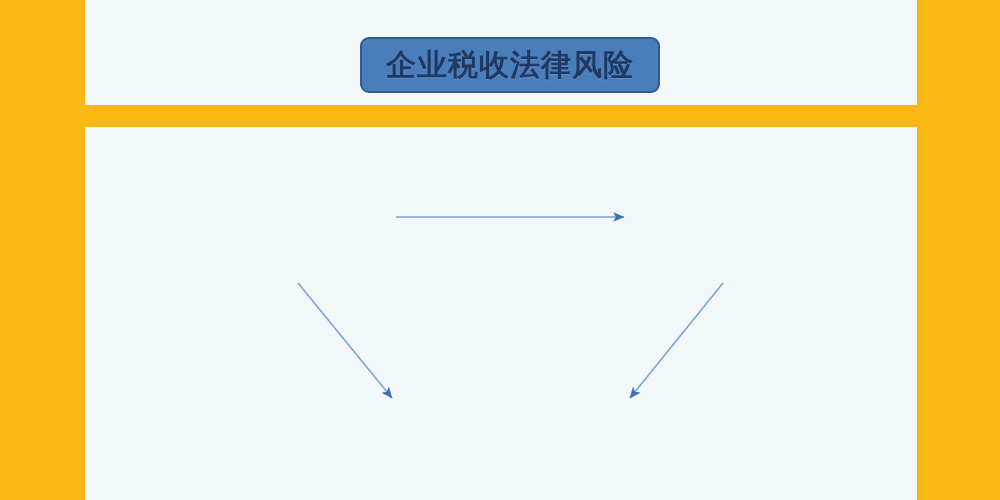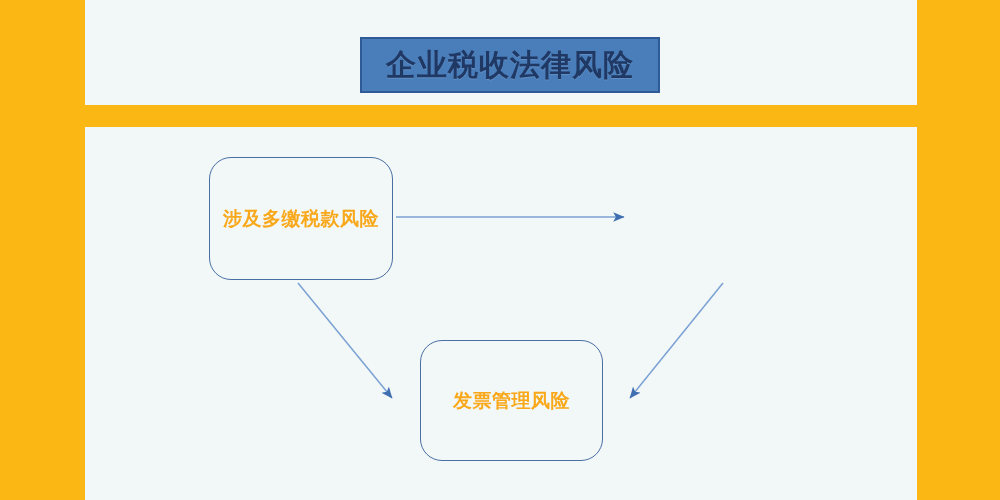--- a/index.html
+++ b/index.html
@@ -28,21 +28,21 @@
   
   #title-box {
     position: absolute;
     left: 360px;
     top: 37px;
     width: 300px;
     height: 56px;
     box-sizing: border-box;
     background: #4a7ebb;
     border: 2px solid #2e5b96;
-    border-radius: 0;
+    border-radius: 9px;
     display: flex;
     align-items: center;
     justify-content: center;
   }
   #title-text {
     color: #1f3864;
     font-size: 30px;
     font-weight: bold;
     letter-spacing: 1px;
     line-height: 1;
@@ -100,22 +100,16 @@
     <defs>
       <marker id="ah" markerWidth="9" markerHeight="9" refX="7.2" refY="3.2" orient="auto" markerUnits="strokeWidth">
         <path d="M0,0 L7.6,3.2 L0,6.4 L1.8,3.2 z" fill="#3f6fb0"></path>
       </marker>
     </defs>
     <line x1="396" y1="217" x2="624" y2="217" stroke="#7ba2d4" stroke-width="1.5" marker-end="url(#ah)"></line>
     <line x1="298" y1="283" x2="392" y2="398" stroke="#7ba2d4" stroke-width="1.5" marker-end="url(#ah)"></line>
     <line x1="723" y1="283" x2="630" y2="398" stroke="#7ba2d4" stroke-width="1.5" marker-end="url(#ah)"></line>
   </svg>
 
-  <div class="node" id="node-overpay">
-    <span class="node-label">涉及多缴税款风险</span>
-  </div>
 
 
-  <div class="node" id="node-invoice">
-    <span class="node-label">发票管理风险</span>
-  </div>
 
 </div>
 
 </body></html>

